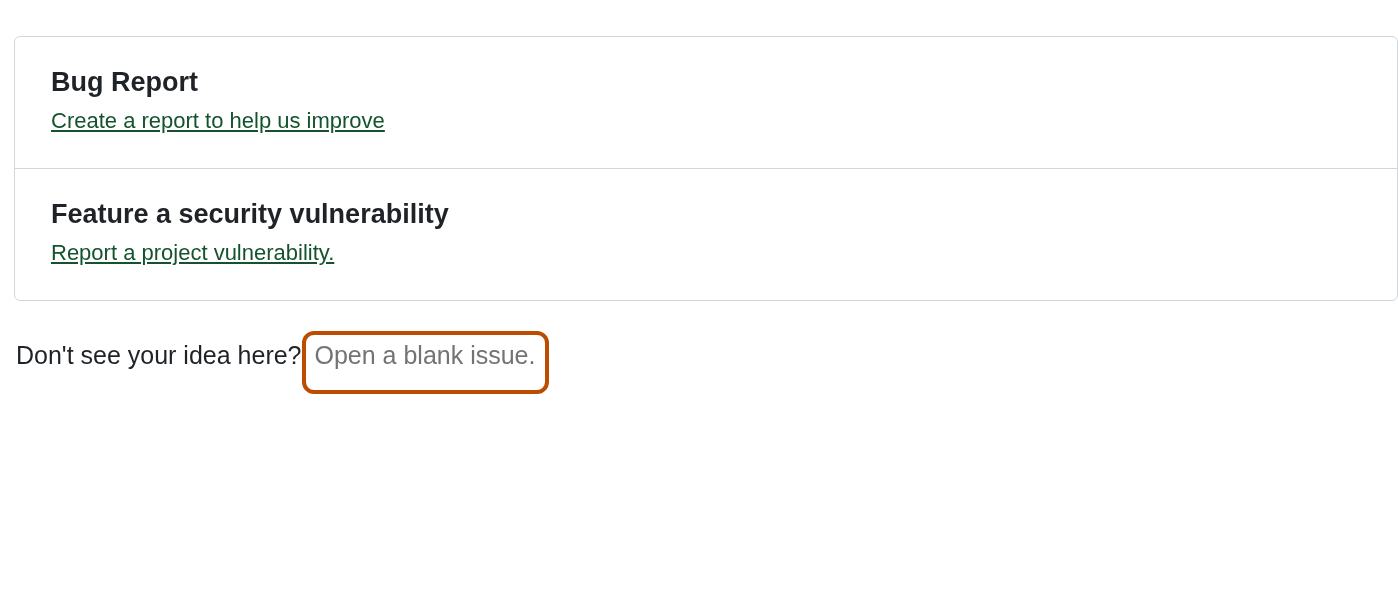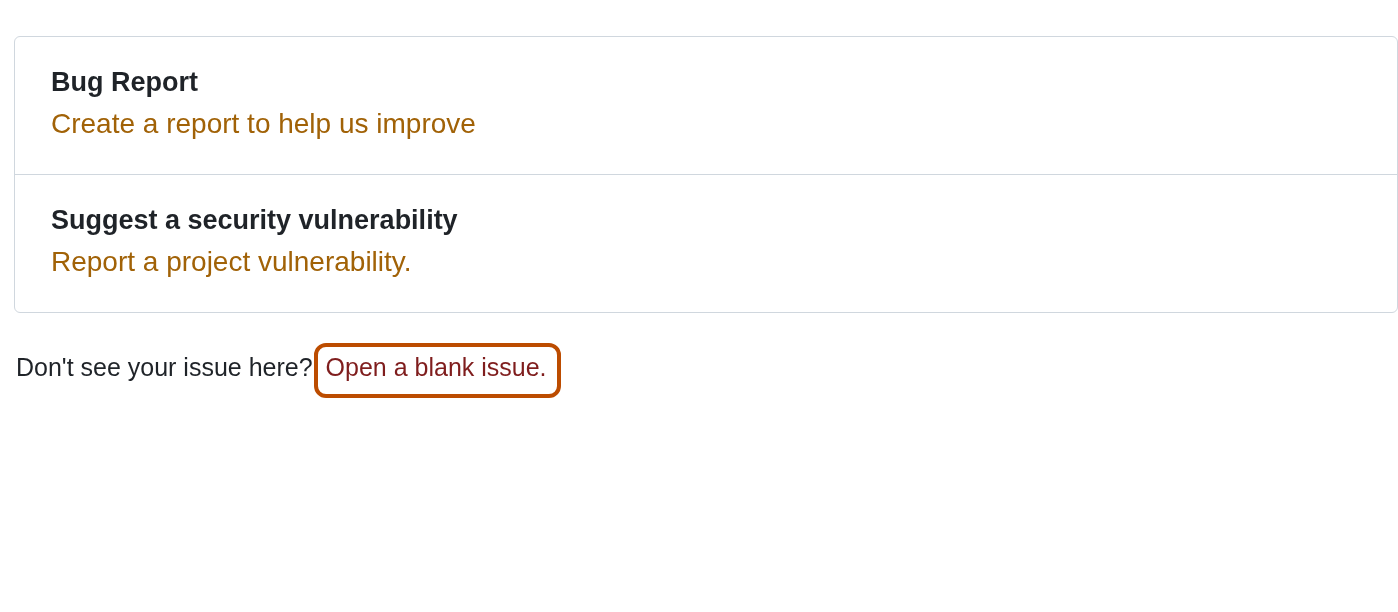--- a/index.html
+++ b/index.html
@@ -27,49 +27,50 @@
     .template-item:last-child {
       border-bottom: none;
     }
     .template-title {
       font-size: 27px;
       font-weight: 600;
       color: #1f2328;
       margin-bottom: 10px;
     }
     .template-description {
-      font-size: 28px;
+      font-size: 22px;
       font-weight: 400;
-      color: #a16207;
+      color: #14532d;
+      text-decoration: underline;
     }
     .footer-text {
       font-size: 25px;
       color: #1f2328;
       margin-top: 30px;
       padding-left: 2px;
     }
     .blank-issue-link {
-      color: #7f1d1d;
+      color: #737373;
       text-decoration: none;
       border: 4px solid #bc4c00;
       border-radius: 12px;
-      padding: 6px 10px 12px 8px;
+      padding: 6px 10px 20px 8px;
       margin-left: -6px;
       display: inline-block;
     }
   </style>
 </head>
 <body>
 
 <div class="template-list">
   <div class="template-item">
     <div class="template-title">Bug Report</div>
     <div class="template-description">Create a report to help us improve</div>
   </div>
   <div class="template-item">
-    <div class="template-title">Suggest a security vulnerability</div>
+    <div class="template-title">Feature a security vulnerability</div>
     <div class="template-description">Report a project vulnerability.</div>
   </div>
 </div>
 
 <div class="footer-text">
-  <span>Don't see your issue here? </span><a href="#" class="blank-issue-link">Open a blank issue.</a>
+  <span>Don't see your idea here? </span><a href="#" class="blank-issue-link">Open a blank issue.</a>
 </div>
 
 </body></html>

